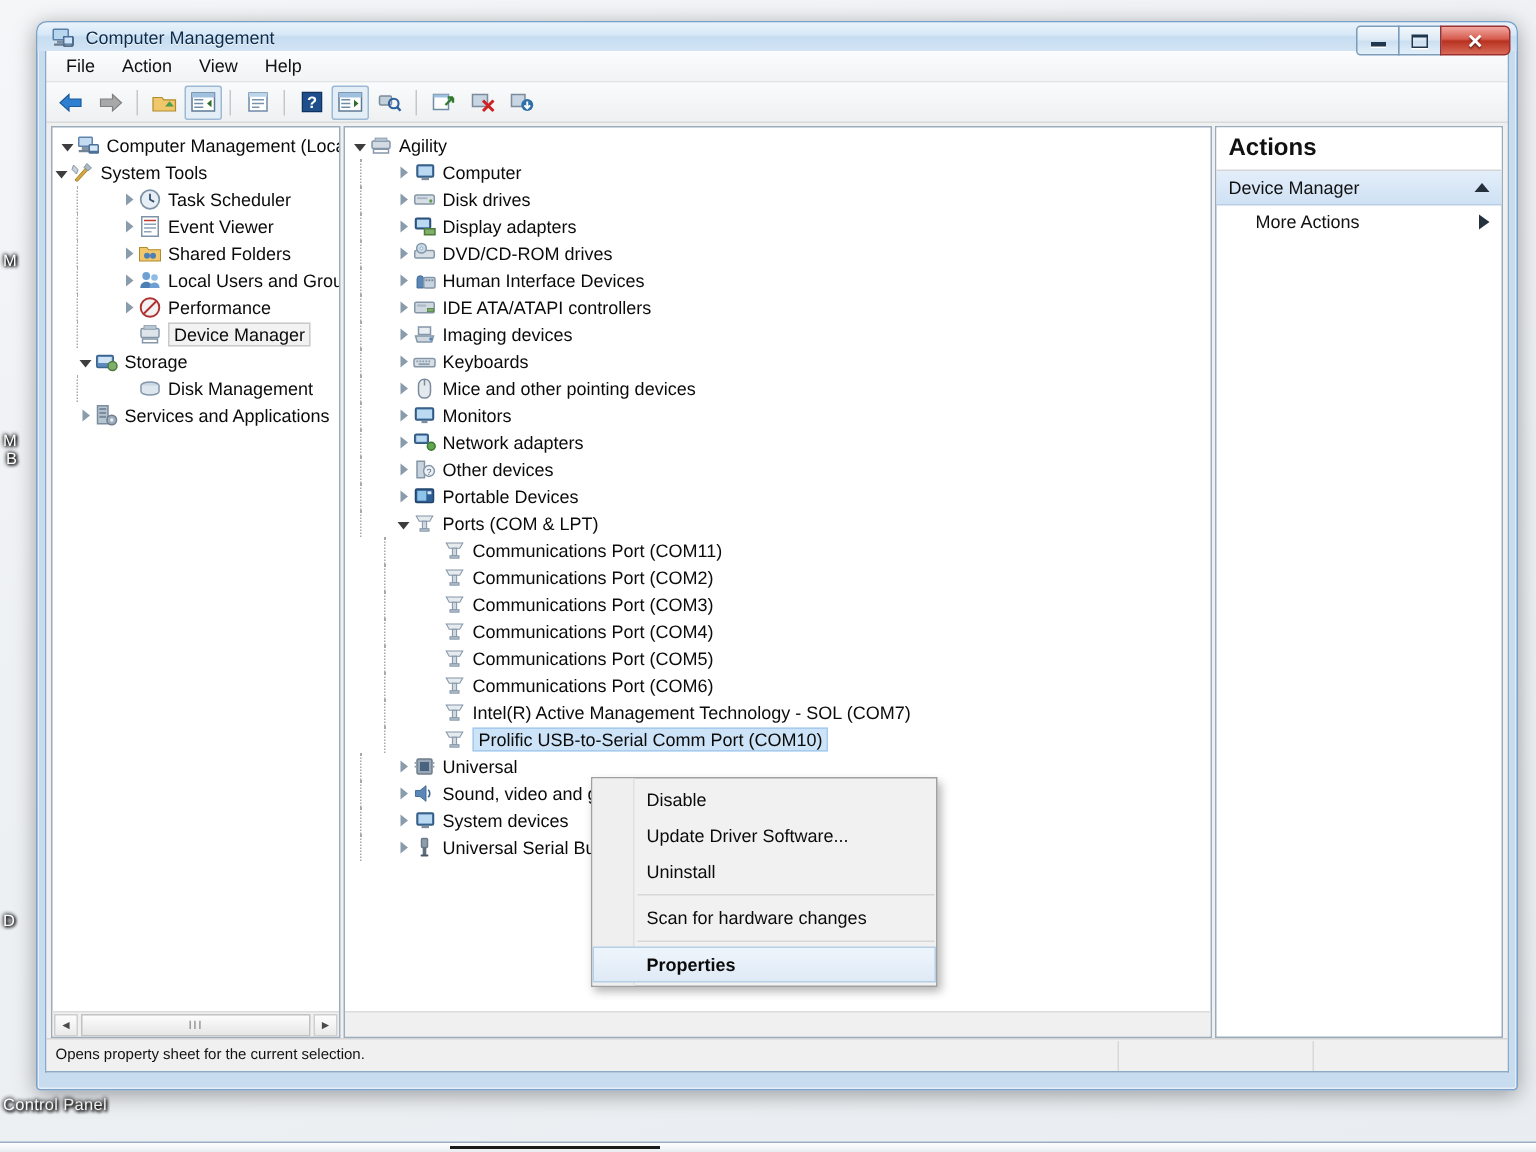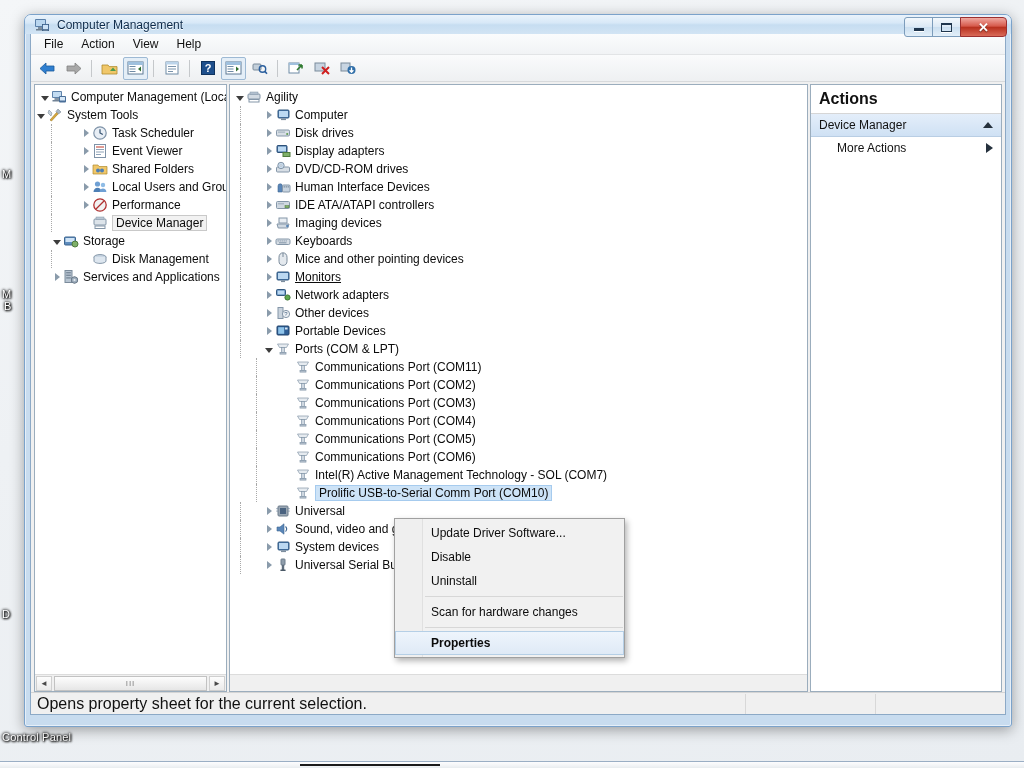--- a/index.html
+++ b/index.html
@@ -156,21 +156,21 @@
     display:flex; align-items:center; justify-content:space-between;
     padding:4px 8px 4px 26px; font-size:12px; color:#111; cursor:default;
   }
   .caret-up { width:0;height:0;border-left:5px solid transparent;border-right:5px solid transparent;border-bottom:6px solid #25313d; }
   .caret-right { width:0;height:0;border-top:5px solid transparent;border-bottom:5px solid transparent;border-left:7px solid #25313d; }
 
   
   #statusbar {
     height: 22px; display:flex; align-items:center;
     background:#f0f0f0; border-top:1px solid #d4d4d4;
-    font-size:16px; color:#111;
+    font-size:10px; color:#111;
   }
   #status-text { flex:1; padding-left:6px; }
   .status-cell { width:130px; height:20px; border-left:1px solid #d8d8d8; }
 
   
   .row {
     display:flex; align-items:center; height:18px;
     font-size:12px; color:#0b0b0b; white-space:nowrap; cursor:default;
   }
   .row .twisty {
@@ -616,21 +616,21 @@
             <div class="twisty">
                 <div class="tw-closed"></div>
               </div>
             <svg class="ico" viewBox="0 0 16 16">
               <path d="M8 1.8c2.4 0 4 1.9 4 4.4v4.2c0 2.4-1.6 4-4 4s-4-1.6-4-4V6.2c0-2.5 1.6-4.4 4-4.4Z" fill="#e4e9ee" stroke="#7b8b9b"></path>
               <line x1="8" y1="2" x2="8" y2="6" stroke="#7b8b9b"></line>
             </svg>
             <span class="lbl">Mice and other pointing devices</span>
           </div>
 
-          <div class="row dots" style="padding-left:22px;margin-left:10px;text-decoration:underline;">
+          <div class="row dots" style="padding-left:22px;margin-left:10px;">
             <div class="twisty">
                 <div class="tw-closed"></div>
               </div>
             <svg class="ico" viewBox="0 0 16 16">
               <rect x="2" y="3" width="12" height="8" rx="1" fill="#4a7ab0" stroke="#33597f"></rect>
               <rect x="3" y="4" width="10" height="6" fill="#bcd9f2"></rect>
               <rect x="6" y="11.5" width="4" height="1.6" fill="#7d8e9e"></rect>
             </svg>
             <span class="lbl">Monitors</span>
           </div>
@@ -817,22 +817,22 @@
     </div>
 
     <div id="statusbar">
       <div id="status-text">Opens property sheet for the current selection.</div>
       <div class="status-cell"></div>
       <div class="status-cell"></div>
     </div>
   </div>
 
   <div id="ctxmenu">
+    <div class="ctx-item">Disable</div>
     <div class="ctx-item">Update Driver Software...</div>
-    <div class="ctx-item">Disable</div>
     <div class="ctx-item">Uninstall</div>
     <div class="ctx-sep"></div>
     <div class="ctx-item">Scan for hardware changes</div>
     <div class="ctx-sep"></div>
     <div class="ctx-item bold hl">Properties</div>
   </div>
 
 </div>
 
 </body></html>

